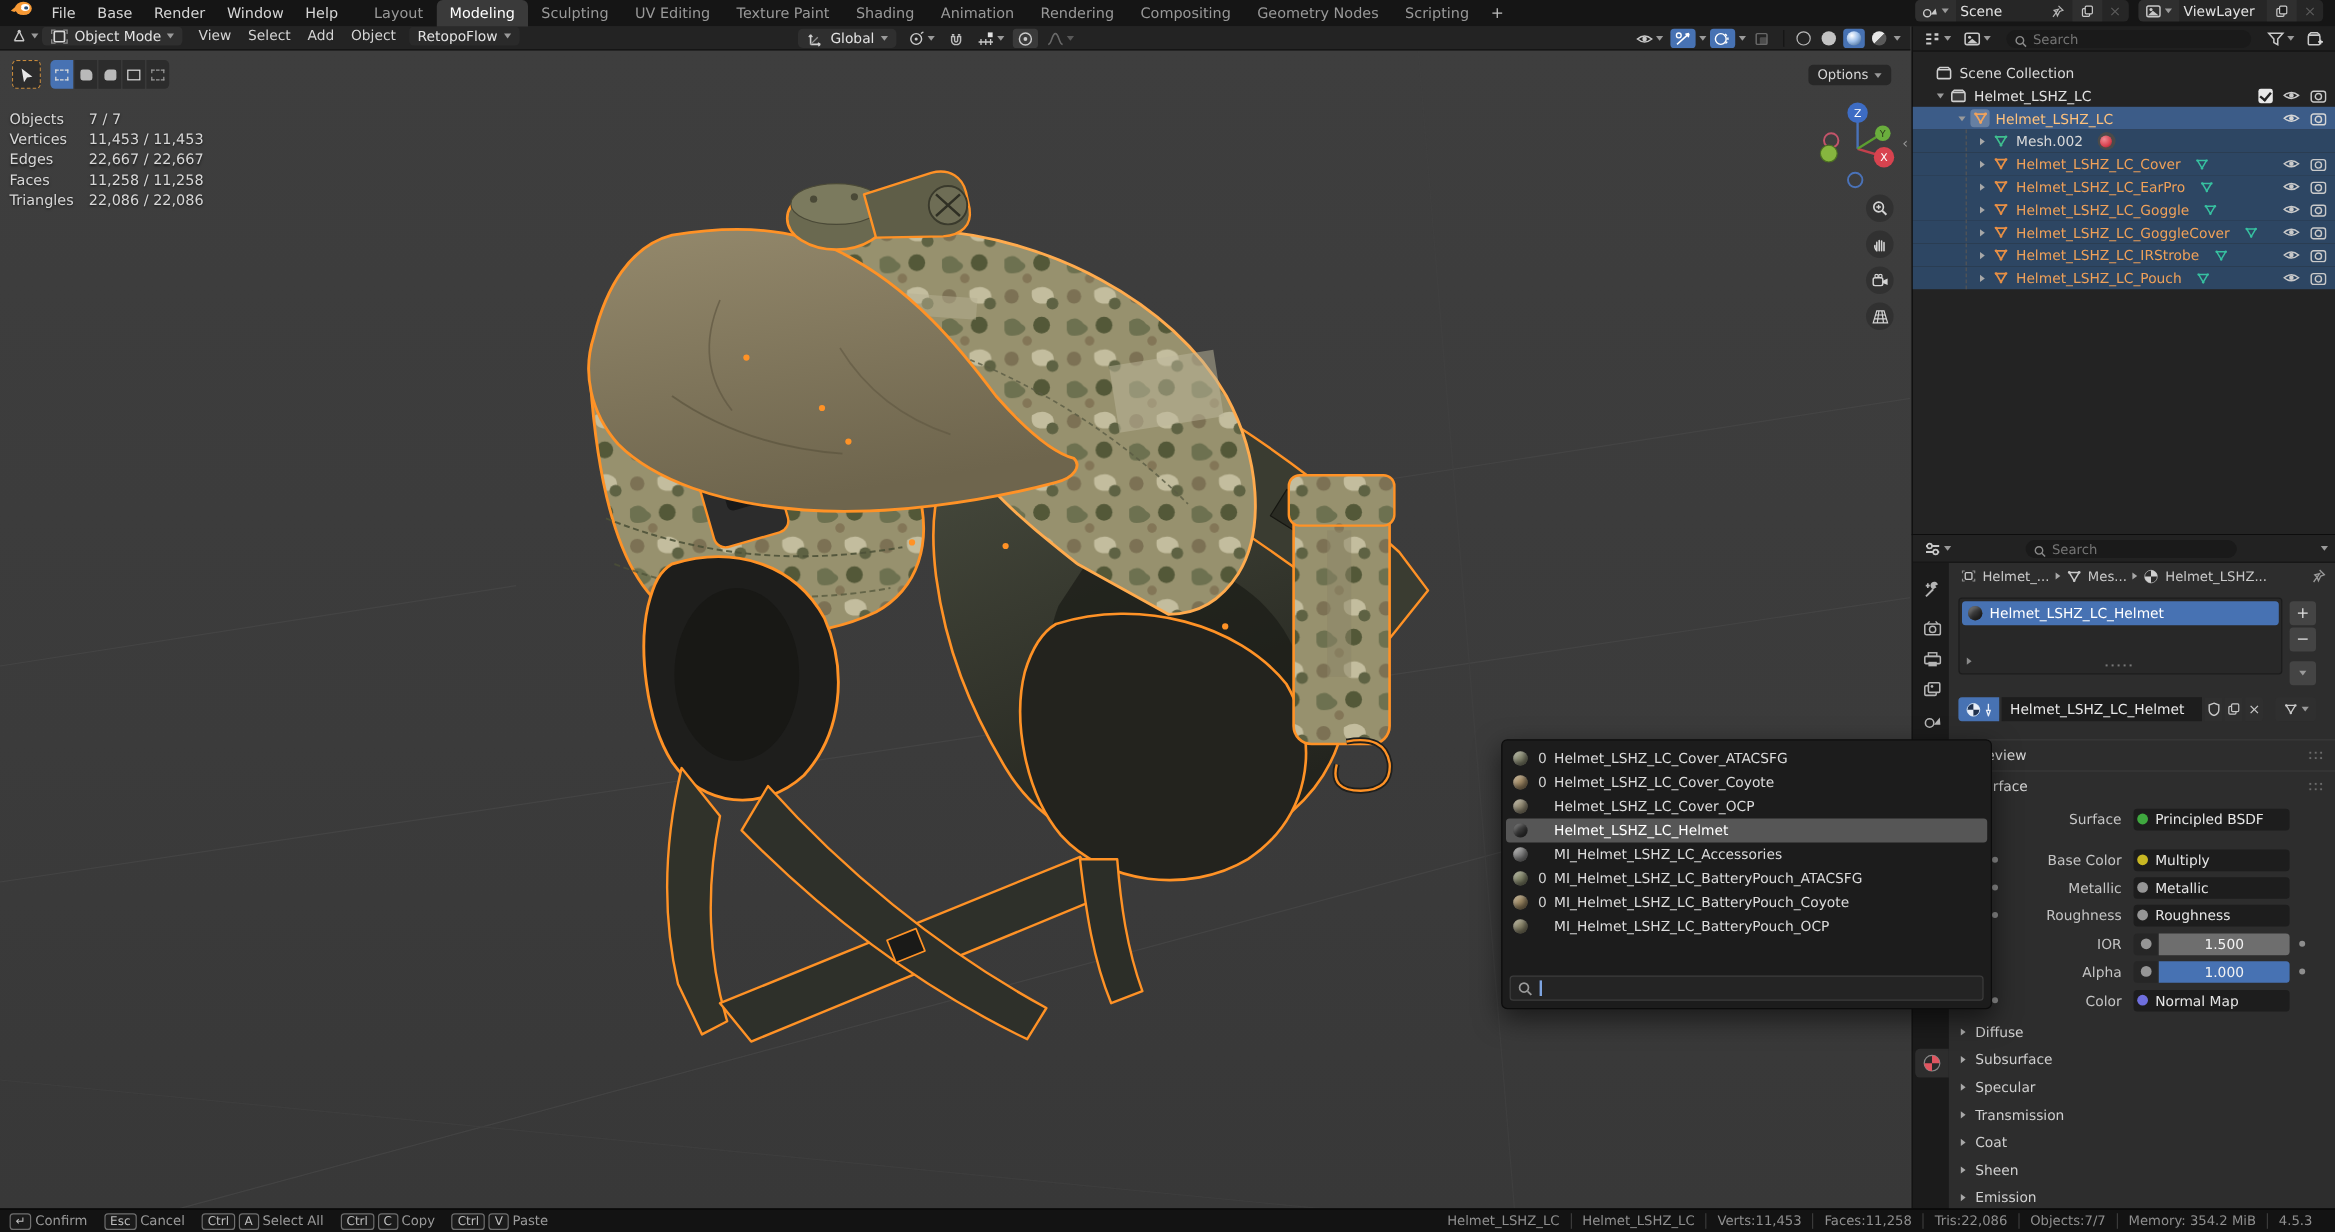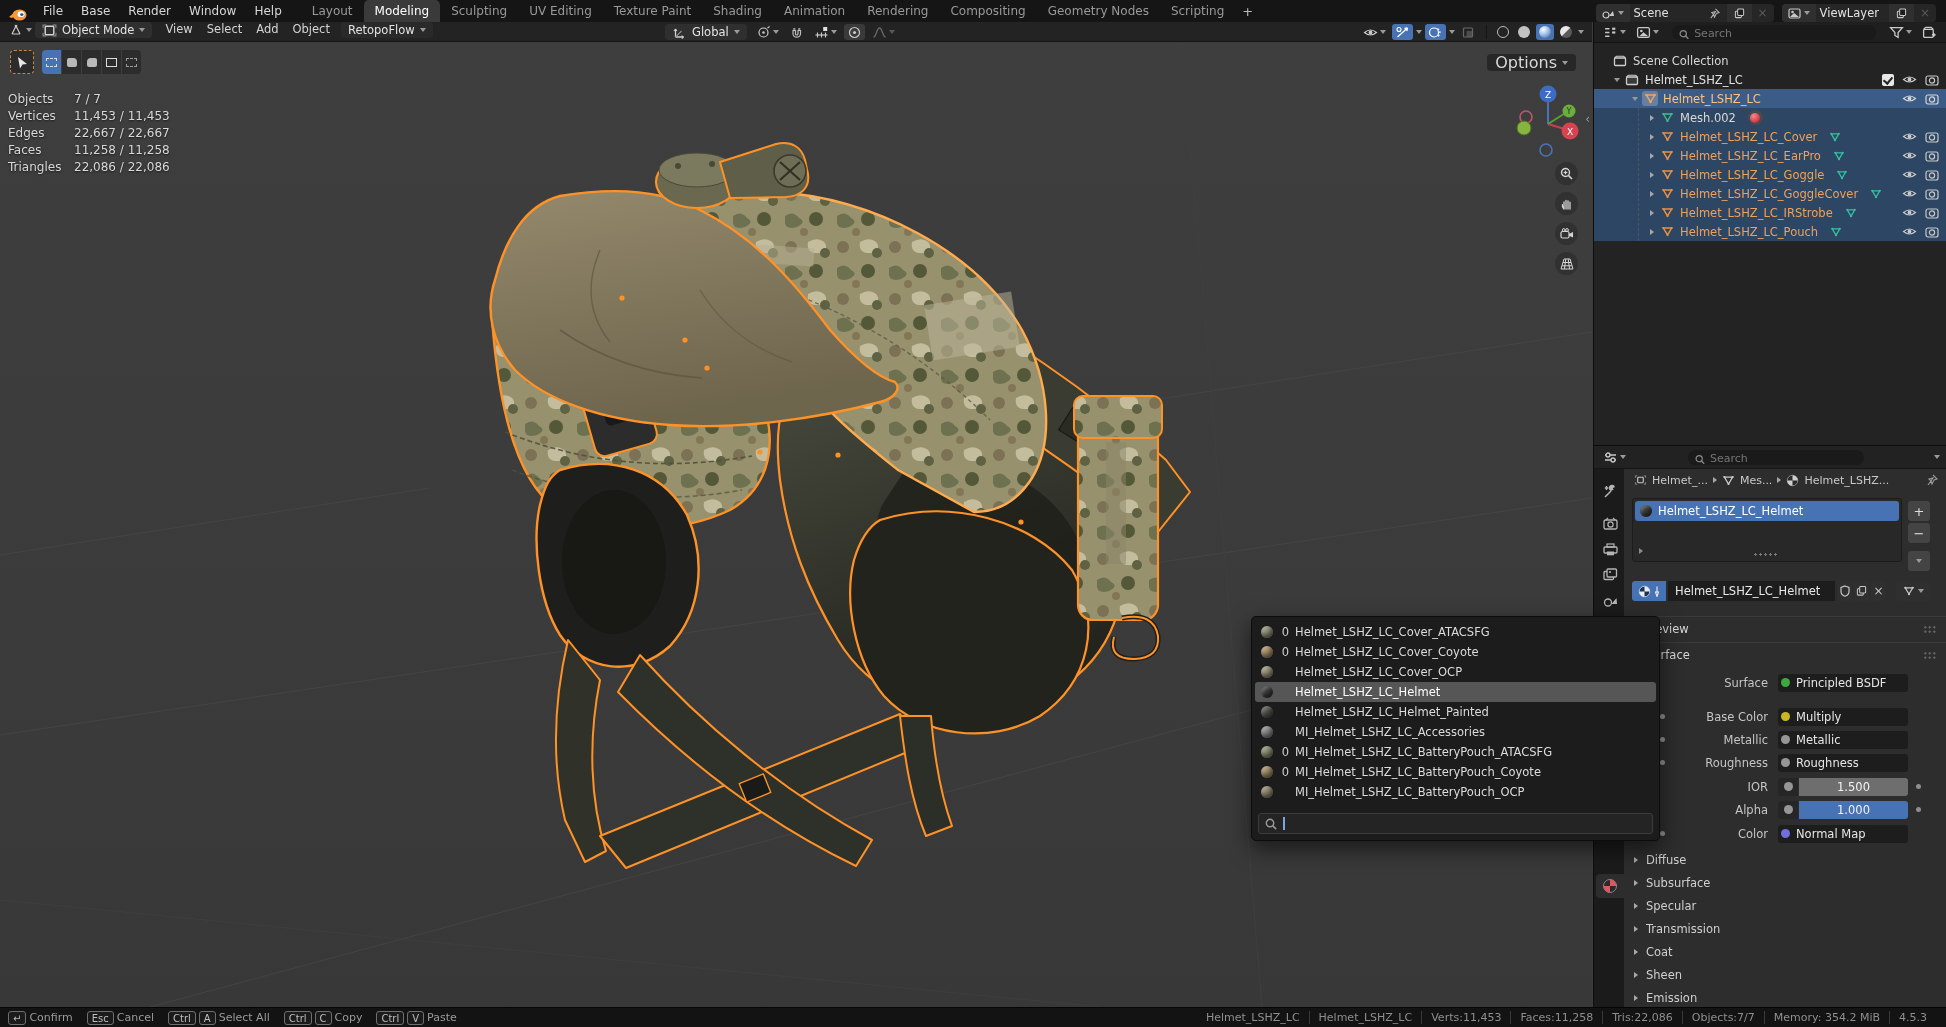--- a/index.html
+++ b/index.html
@@ -3,21 +3,21 @@
 <meta charset="utf-8">
 <style>
   *{margin:0;padding:0;box-sizing:border-box}
   html,body{width:1946px;height:1027px;overflow:hidden}
   body{font-family:"DejaVu Sans","Liberation Sans",sans-serif;background:#2b2b2b;color:#ccc;
        -webkit-font-smoothing:antialiased}
   #app{position:relative;width:1946px;height:1027px;background:#3c3c3c}
 
   
   .topbar{position:absolute;left:0;top:0;width:1946px;height:22px;background:#151515;
-          display:flex;align-items:flex-end;z-index:30}
+          display:flex;align-items:flex-start;z-index:30}
   .blogo{width:20px;height:14px;margin:0 6px 0 8px;flex:none}
   .tmenu{padding:0 9px;font-size:12px;color:#d6d6d6;height:22px;line-height:22px;cursor:default}
   .tabs{display:flex;align-items:flex-end;height:22px;margin-left:10px}
   .wtab{padding:0 11px;height:22px;line-height:23px;font-size:12px;color:#999;white-space:nowrap}
   .wtab.active{background:#3a3a3a;color:#fff;border-radius:5px 5px 0 0}
   .wtab.addtab{color:#bbb;font-size:13px;padding:0 7px}
   .tb-right{margin-left:auto;display:flex;align-items:center;gap:8px;padding-right:10px}
   .idpill{display:flex;align-items:center;height:18px;background:#262626;border-radius:4px;overflow:hidden}
   .idpill .seg{display:flex;align-items:center;gap:3px;padding:0 6px;height:100%}
   .idpill .seg.btn{background:#2f2f2f}
@@ -56,21 +56,21 @@
   .selbtn:last-child{border-radius:0 4px 4px 0}
   .selbtn.on{background:#4772b3}
   .sq-dash{width:11px;height:9px;border:1px dashed #dcdcdc}
   .blob{width:10px;height:9px;background:#b9b9b9;border-radius:2px 4px 2px 2px}
   .statbox{position:absolute;left:8px;top:50px;font-size:12px;color:#d8d8d8;
            text-shadow:0 1px 2px rgba(0,0,0,.6);z-index:5}
   .statrow{display:flex;height:17px;align-items:flex-start}
   .statrow .sl{width:58px}
   .statrow .sv{margin-left:8px}
   .opts{position:absolute;right:16px;top:12px;display:flex;align-items:center;gap:5px;height:17px;
-        padding:0 8px;background:rgba(32,32,32,.75);border-radius:4px;font-size:16px;color:#d8d8d8;z-index:5}
+        padding:0 8px;background:rgba(32,32,32,.75);border-radius:4px;font-size:11px;color:#d8d8d8;z-index:5}
   .navbtns{position:absolute;right:14px;top:120px;display:flex;flex-direction:column;gap:7px;z-index:5}
   .navbtn{width:23px;height:23px;border-radius:50%;background:rgba(45,45,45,.72);
           display:flex;align-items:center;justify-content:center}
   .edgechev{position:absolute;right:2px;top:70px;color:#9a9a9a;font-size:12px;z-index:5}
   .gizmo{position:absolute;right:6px;top:42px;width:76px;height:76px;z-index:5}
 
   
   .outliner{position:absolute;left:1593px;top:22px;width:353px;height:423px;background:#232323;
             border-left:1px solid #0d0d0d;z-index:20}
   .ohdr{height:21px;background:#1f1f1f;border-bottom:1px solid #131313;display:flex;align-items:center;
@@ -1127,25 +1127,20 @@
       <span class="sphere" style="background-color: rgb(153, 145, 121);"></span>
       <span class="pfx"></span>
         <span>Helmet_LSHZ_LC_Cover_OCP</span>
       </div>
     <div class="pitem hl">
       <span class="sphere" style="background-color: rgb(60, 60, 60);"></span>
       <span class="pfx"></span>
         <span>Helmet_LSHZ_LC_Helmet</span>
       </div>
     <div class="pitem">
-      <span class="sphere" style="background-color: rgb(85, 85, 78);"></span>
-      <span class="pfx"></span>
-        <span>Helmet_LSHZ_LC_Helmet_Painted</span>
-      </div>
-    <div class="pitem">
       <span class="sphere" style="background-color: rgb(138, 138, 138);"></span>
       <span class="pfx"></span>
         <span>MI_Helmet_LSHZ_LC_Accessories</span>
       </div>
     <div class="pitem">
       <span class="sphere" style="background-color: rgb(139, 142, 113);"></span>
       <span class="pfx">0</span>
         <span>MI_Helmet_LSHZ_LC_BatteryPouch_ATACSFG</span>
       </div>
     <div class="pitem">

